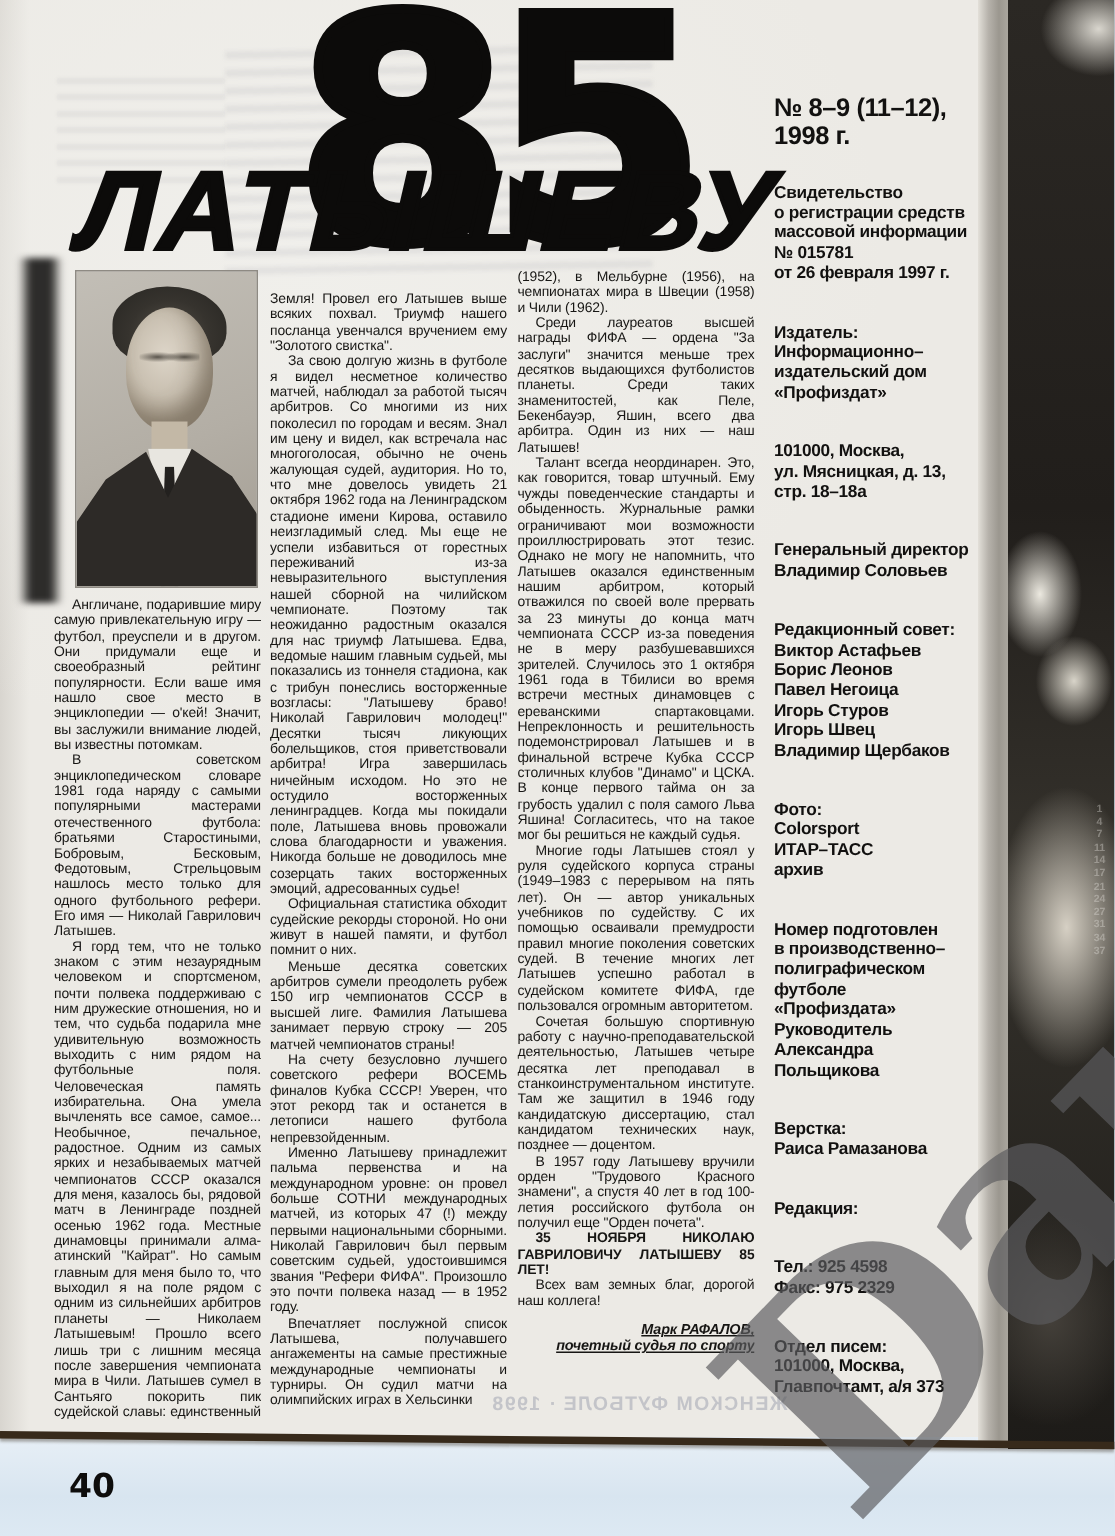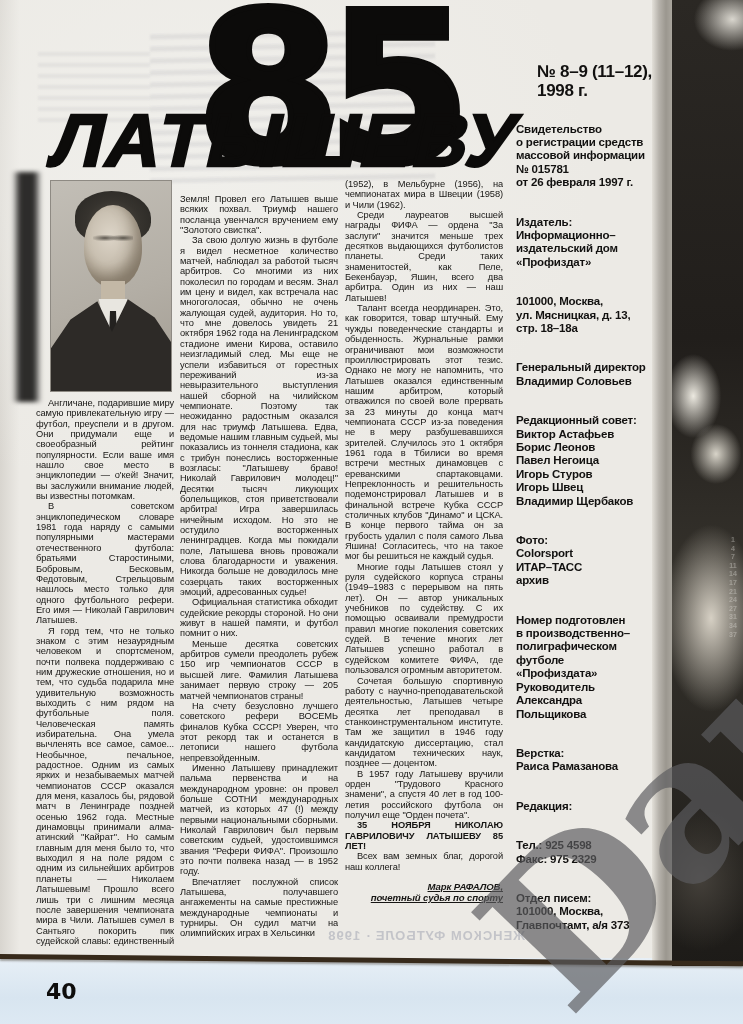--- a/index.html
+++ b/index.html
@@ -82,21 +82,21 @@
   .col p{margin:0;text-indent:12px;}
   .col2 p:first-child,.col3 .colinner p:first-child{text-indent:0;}
   .col1{left:36px;top:398px;width:138px;height:548px;}
   .col2{left:180px;top:179px;width:158px;height:750px;margin-top:15px;}
   .col3{left:345px;top:179px;width:158px;height:752px;}
   .bold-para{font-weight:bold;margin:0;text-indent:12px;}
   .closing{margin:0;text-indent:12px;}
   .sig{margin-top:9px;text-align:right;font-weight:bold;font-style:italic;font-size:9.6px;line-height:11px;text-decoration:underline;}
   
   .sidebar{position:absolute;left:516px;top:62px;width:136px;display:flex;flex-direction:column;gap:11px;
-    color:#121110;font-weight:bold;align-items:flex-end;}
+    color:#121110;font-weight:bold;}
   .sb-issue{font-size:17px;line-height:19px;white-space:pre-line;letter-spacing:-0.3px;}
   .sb-blocks{display:flex;flex-direction:column;gap:3px;}
   .sb-block{font-size:11.5px;line-height:13.4px;white-space:pre-line;letter-spacing:-0.2px;}
   
   .pagenum{position:absolute;left:46px;top:979px;font-size:22px;font-weight:700;color:#0e0d0c;
     font-family:"DejaVu Sans", sans-serif;}
   .bottom-rule{position:absolute;left:0;top:954px;width:743px;height:5px;background:#372a1b;
     transform:rotate(0.55deg);transform-origin:left center;z-index:3;
     box-shadow:0 2px 2px rgba(40,30,15,0.35);}
   

